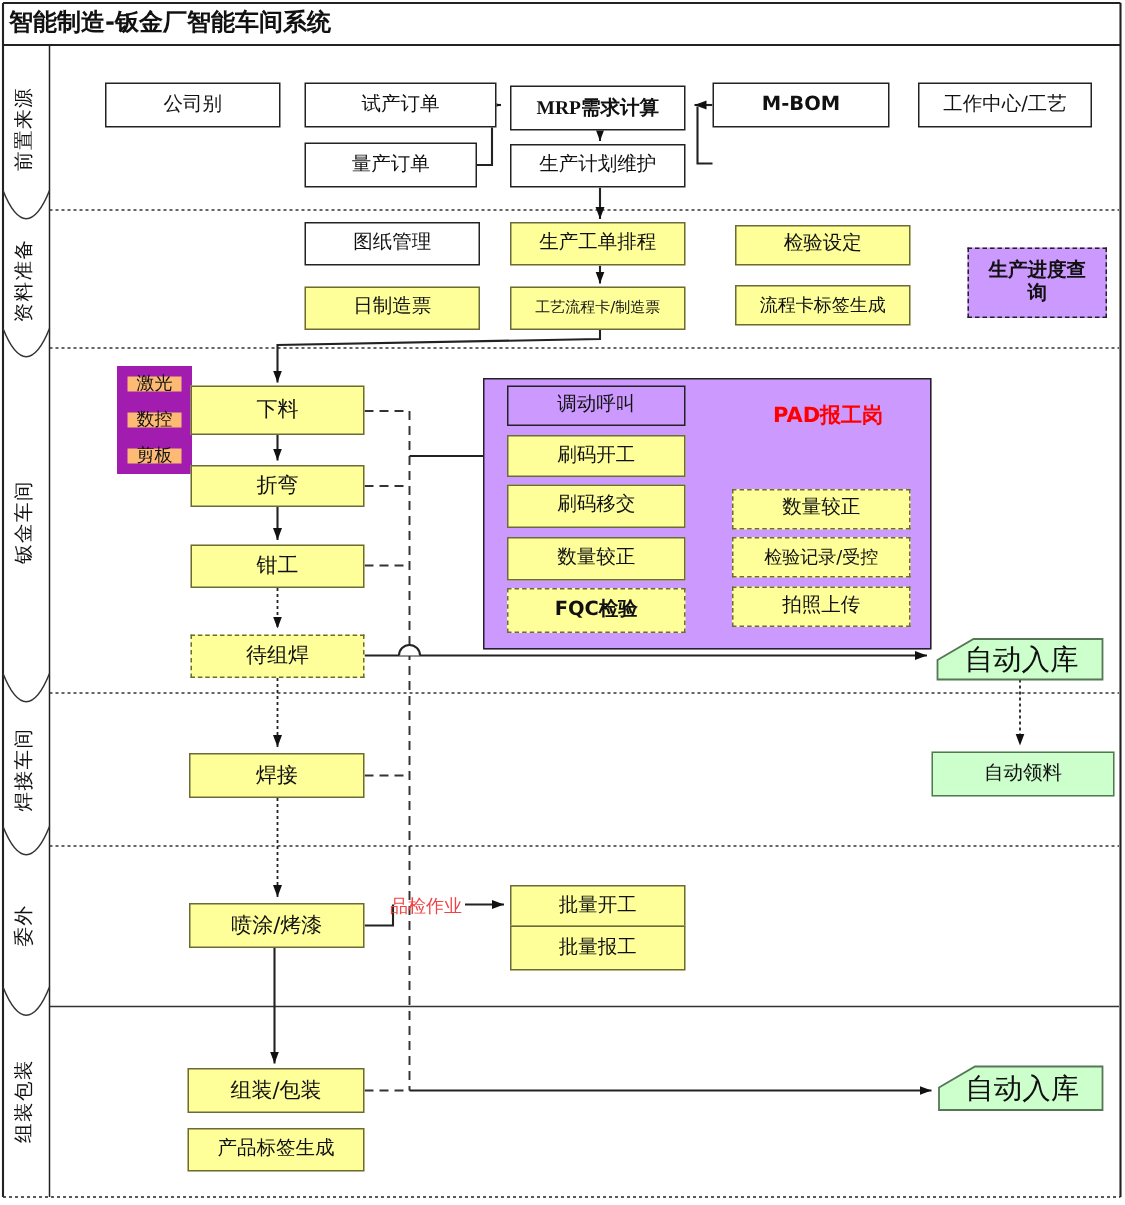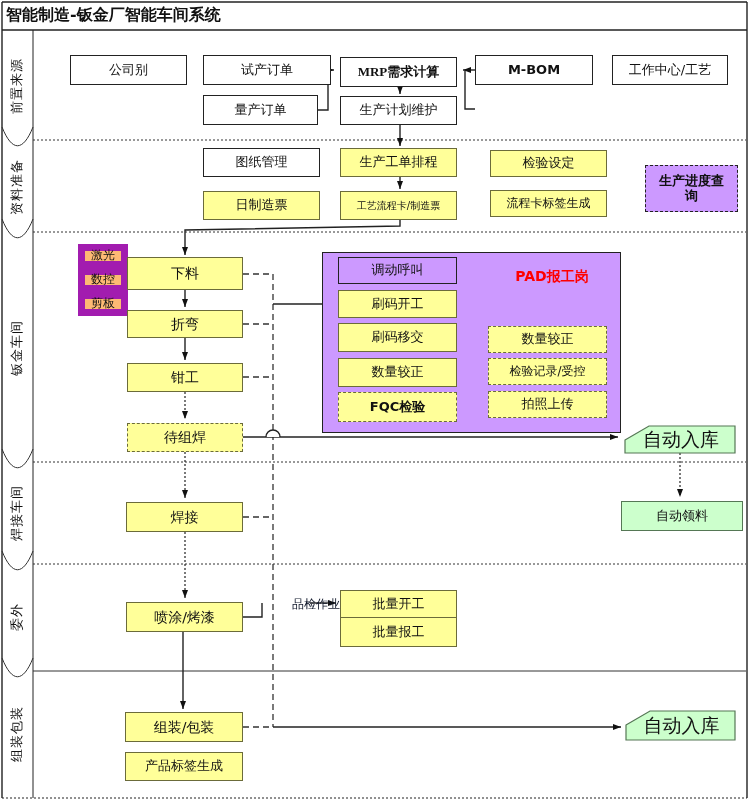--- a/index.html
+++ b/index.html
@@ -27,21 +27,21 @@
   .fs14{font-size:14px;}
   .region{position:absolute;box-sizing:border-box;background:#CC99FF;border:1.5px solid #222;}
   .padtitle{
     position:absolute;color:#FF0000;font-weight:bold;font-size:14px;
     width:120px;text-align:center;
   }
   .lane-label{
     position:absolute;width:90px;height:18px;line-height:18px;text-align:center;
     font-size:13px;transform:rotate(-90deg);transform-origin:center center;letter-spacing:1px;
   }
-  .floatlabel{position:absolute;font-size:12px;color:#0f172a;margin-left:32px;}
+  .floatlabel{position:absolute;font-size:12px;color:#ef4444;}
   .shape-text{position:absolute;display:flex;align-items:center;justify-content:center;
     font-size:19px;background:transparent;}
 </style>
 </head>
 <body>
 
 <div id="stage">
 
   <svg id="wires" width="750" height="803">
     <defs>

